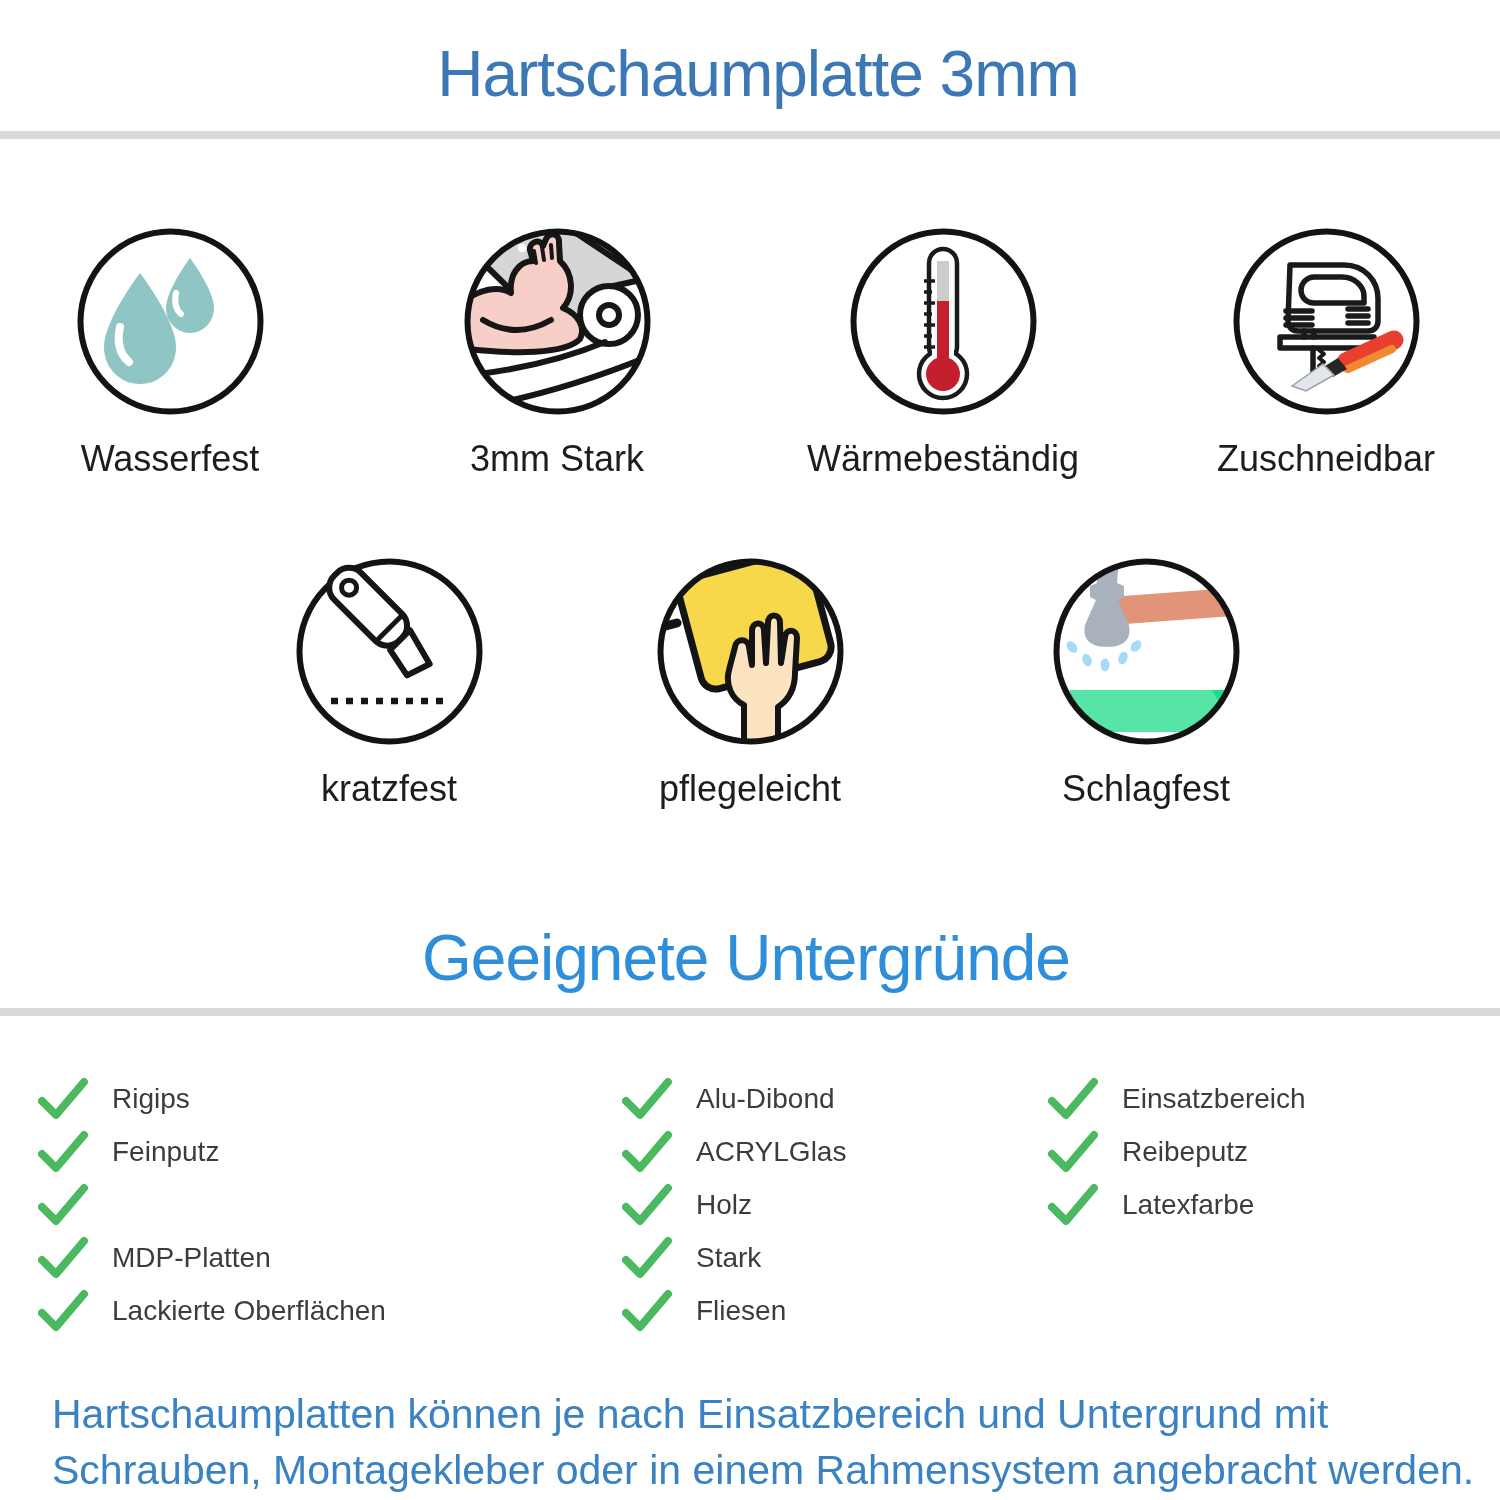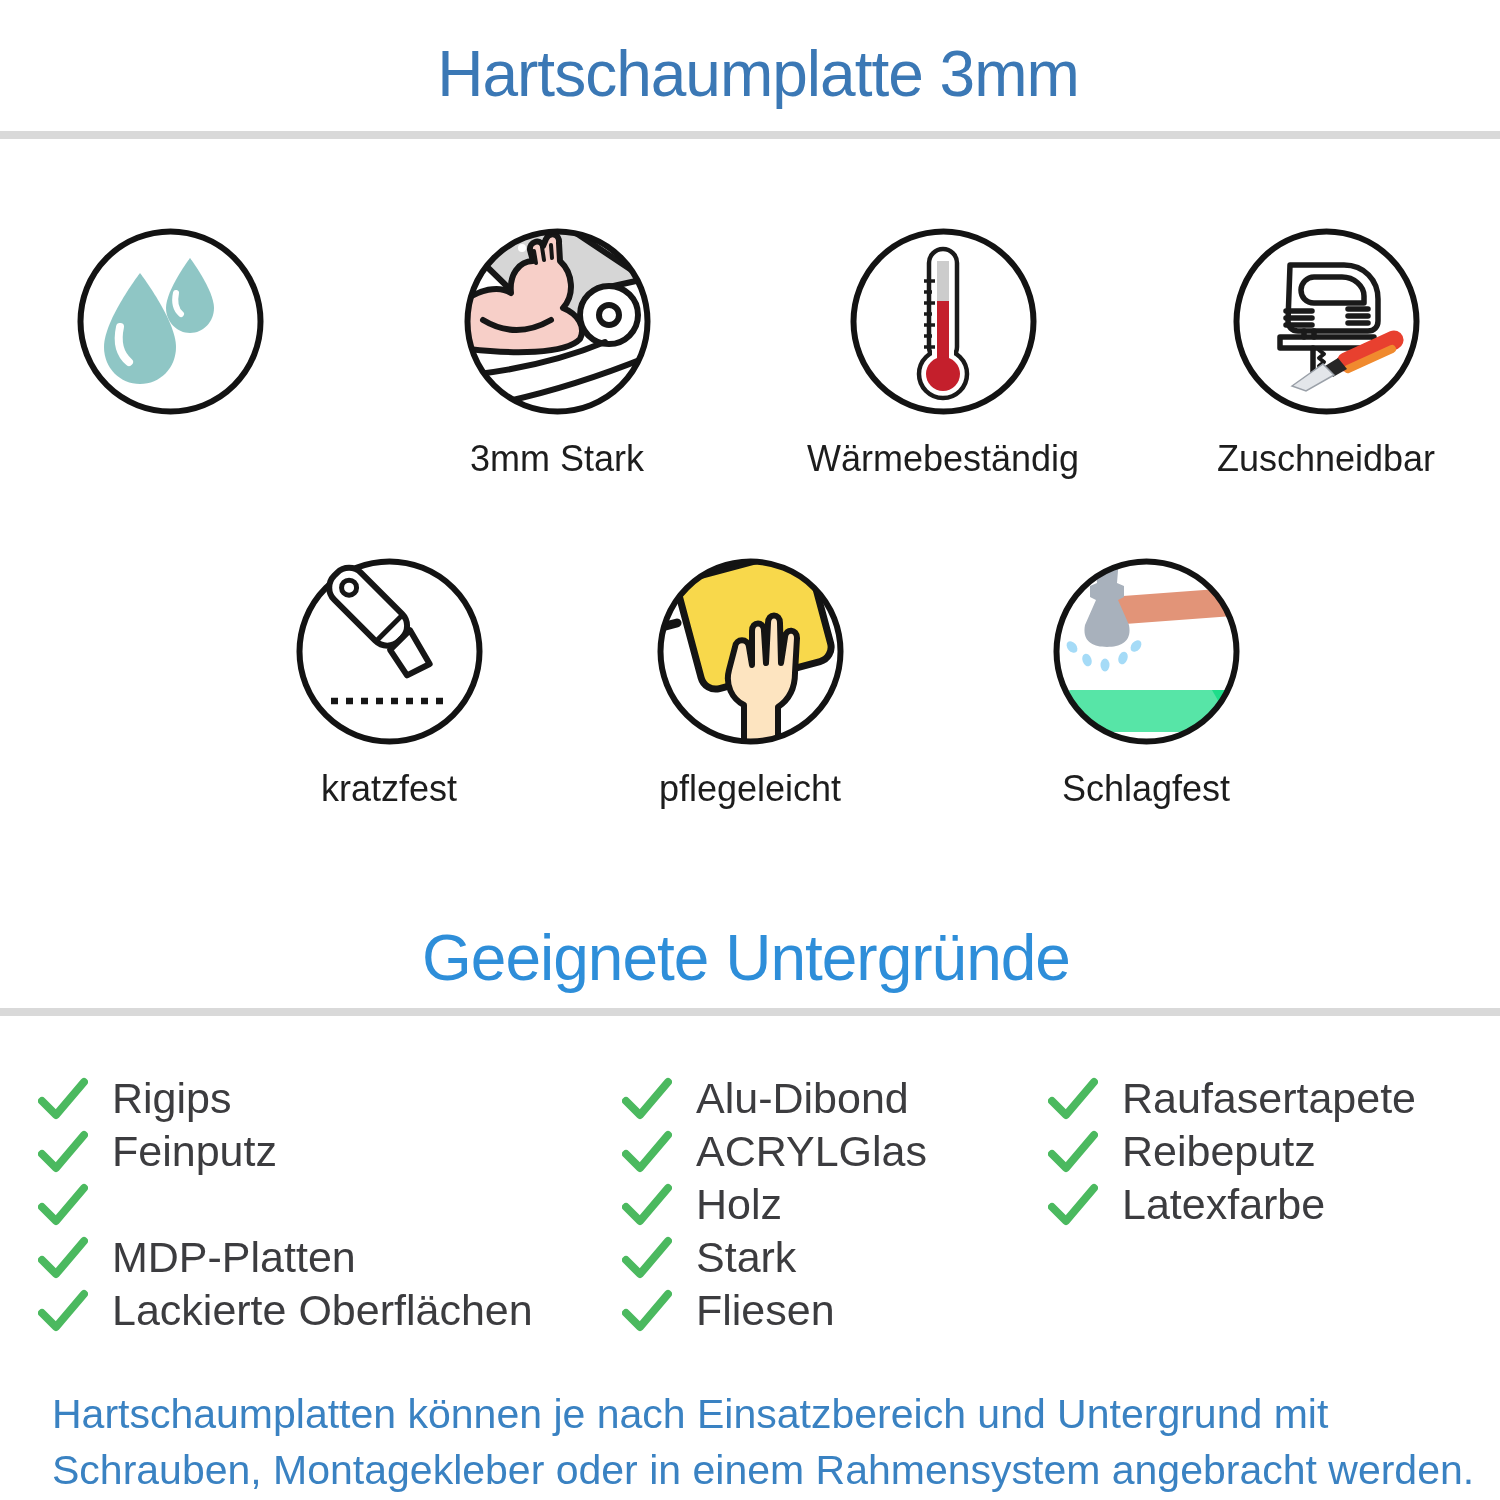--- a/index.html
+++ b/index.html
@@ -11,40 +11,41 @@
          font-size:64px;line-height:68px;color:#2e8ed9;letter-spacing:-1px;}
   .divider{position:absolute;left:0;width:1500px;height:8px;background:#d9d9d9;}
   .divider.d1{top:131px;} .divider.d2{top:1008px;}
   .feature{position:absolute;width:300px;text-align:center;}
   .feature svg.badge{display:block;margin:0 auto;width:197px;height:197px;}
   .feature-label{margin-top:18px;font-size:36px;color:#1d1d1d;white-space:nowrap;}
   .col{position:absolute;list-style:none;margin:0;padding:0;}
   .col.c1{left:38px;top:1072px;} .col.c2{left:622px;top:1072px;} .col.c3{left:1048px;top:1072px;}
   .check-item{display:flex;align-items:center;height:53px;}
   .check-item svg{width:50px;height:44px;flex:0 0 50px;margin-right:24px;}
-  .check-item span{font-size:43px;color:#3c3c3f;white-space:nowrap;}
+  .check-item span{font-size:28px;color:#3c3c3f;white-space:nowrap;}
   .footer{position:absolute;left:52px;top:1386px;width:1430px;
           font-size:41px;line-height:56px;color:#3a82c2;}
 </style>
 </head>
 <body>
 
 <div class="canvas">
 
   <div class="title">Hartschaumplatte 3mm</div>
   <div class="divider d1"></div>
 
   <div class="feature" style="left:20px;top:223px">
     <svg class="badge" viewBox="0 0 197 197">
       <circle cx="98.5" cy="98.5" r="90" fill="#fff" stroke="#131313" stroke-width="6"></circle>
       <path d="M68 50 C68 50 32 97 32 124 C32 145 48 161 68 161 C88 161 104 145 104 124 C104 97 68 50 68 50 Z" fill="#8fc6c5"></path>
       <path d="M48 104 Q43 127 57 139" stroke="#fff" stroke-width="8" fill="none" stroke-linecap="round"></path>
       <path d="M118 35 C118 35 94 67 94 85 C94 99 105 110 118 110 C131 110 142 99 142 85 C142 67 118 35 118 35 Z" fill="#8fc6c5"></path>
       <path d="M104 70 Q101 84 109 91" stroke="#fff" stroke-width="6" fill="none" stroke-linecap="round"></path>
     </svg>
+    <div class="feature-label">Wasserfest</div>
   </div>
 
   <div class="feature" style="left:407px;top:223px">
     <svg class="badge" viewBox="0 0 197 197">
       <defs>
           <clipPath id="clipA">
             <circle cx="98.5" cy="98.5" r="88"></circle>
           </clipPath>
         </defs>
       <circle cx="98.5" cy="98.5" r="90" fill="#fff"></circle>
@@ -224,21 +225,21 @@
         </svg>
         <span>Fliesen</span>
       </li>
   </ul>
 
   <ul class="col c3">
     <li class="check-item">
         <svg viewBox="0 0 50 44">
           <path d="M4 24 L18 38 L46 5" fill="none" stroke="#4bb95f" stroke-width="8" stroke-linecap="round" stroke-linejoin="round"></path>
         </svg>
-        <span>Raufasertapete</span>
+        <span>Einsatzbereich</span>
       </li>
     <li class="check-item">
         <svg viewBox="0 0 50 44">
           <path d="M4 24 L18 38 L46 5" fill="none" stroke="#4bb95f" stroke-width="8" stroke-linecap="round" stroke-linejoin="round"></path>
         </svg>
         <span>Reibeputz</span>
       </li>
     <li class="check-item">
         <svg viewBox="0 0 50 44">
           <path d="M4 24 L18 38 L46 5" fill="none" stroke="#4bb95f" stroke-width="8" stroke-linecap="round" stroke-linejoin="round"></path>

